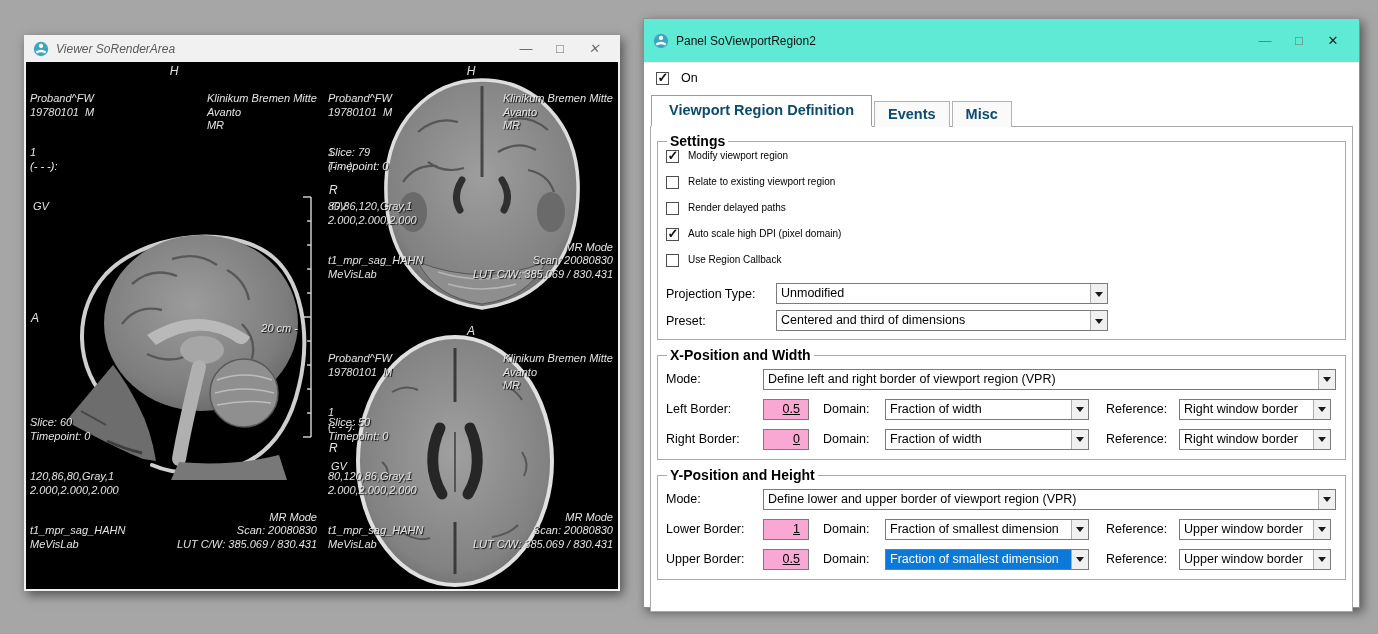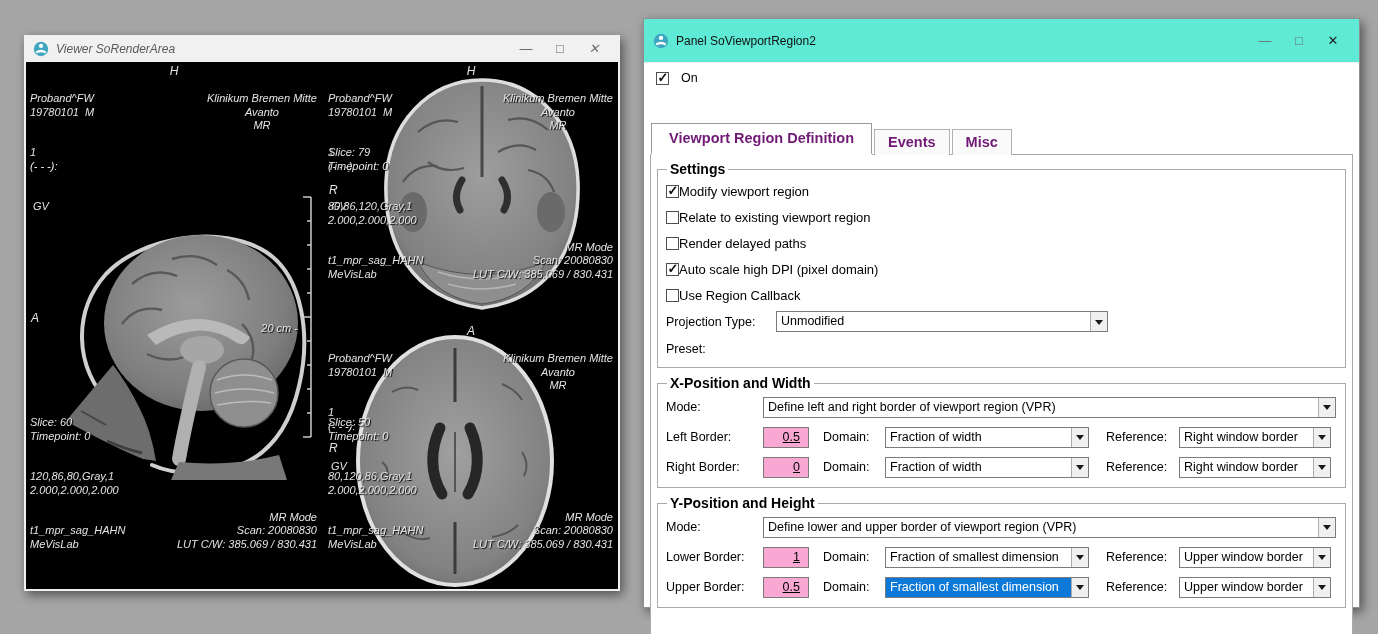--- a/index.html
+++ b/index.html
@@ -21,46 +21,46 @@
   .viewer-window { left:24px; top:35px; width:596px; height:556px; background:#f1f1f1;font-style:italic; }
   .viewer-window .titlebar { height:27px; }
   .viewer-window .title-text { color:#5a5a5a; }
   .viewer-content { position:absolute; left:2px; right:2px; top:27px; bottom:2px; background:#000; overflow:hidden; }
   .pane { position:absolute; overflow:hidden; background:#000; }
   .pane-sagittal { left:0; top:0; width:296px; height:527px; }
   .pane-coronal  { left:298px; top:0; width:294px; height:260px; }
   .pane-axial    { left:298px; top:260px; width:294px; height:267px; }
   .ovl { position:absolute; color:#e4e4e4; font-size:11px; line-height:13.5px; text-shadow:1px 1px 1px #000; white-space:pre; z-index:3; }
   .hdr-left  { left:4px; top:3px; }
-  .hdr-right { right:5px; top:3px; text-align:center; }
+  .hdr-right { right:5px; top:3px; text-align:left; }
   .marker-top  { left:50%; top:3px; transform:translateX(-50%); font-size:12px; }
   .marker-left { left:5px; font-size:12px; }
   .binfo { left:4px; bottom:11px; }
   .bmode { right:5px; bottom:11px; text-align:right; }
   .mri { position:absolute; z-index:1; }
   .ruler { position:absolute; right:3px; top:134px; z-index:2; }
   .ruler-label { position:absolute; right:24px; top:260px; }
 
   
   .panel-window { left:643px; top:18px; width:717px; height:590px; background:#fff; border:1px solid #8f8f8f; }
   .panel-window .titlebar { height:44px; background:#5eead4; border-bottom:1px solid #ececec; }
   .panel-window .title-text { color:#111; }
   .on-row { display:flex; align-items:center; gap:12px; padding:8px 0 2px 12px; font-size:12.5px; }
 
   .tabs { display:flex; align-items:flex-end; padding-left:7px; margin-top:8px; position:relative; z-index:2; }
-  .tab { font-weight:700; font-size:14.5px; color:#701a75; background:#fafafa;
+  .tab { font-weight:700; font-size:14.5px; color:#0c4a6e; background:#fafafa;
          border:1px solid #b2b2b2; border-bottom:none; padding:4px 13px 5px;
-         margin-right:2px; margin-bottom:-1px; cursor:default;margin-top:28px; }
+         margin-right:2px; margin-bottom:-1px; cursor:default; }
   .tab.active { background:#fff; border-color:#9a9a9a; padding:6px 17px 7px; border-bottom:2px solid #fff; }
   .tab-pane { margin:0 6px 6px; border:1px solid #a9a9a9; background:#fff; padding:4px 0 2px; position:relative; z-index:1; height:486px; }
 
   fieldset.group { border:1px solid #a9a9a9; margin:2px 6px 7px; padding:1px 8px 5px; }
   fieldset.group legend { font-weight:700; font-size:14px; padding:0 3px; margin-left:1px; }
 
-  .chk-row { display:flex; align-items:center; height:26px; font-size:13px; }
+  .chk-row { display:flex; align-items:flex-start; gap:9px; height:26px; font-size:10px; }
   .cbox { width:13px; height:13px; background:#fff; border:1px solid #4e4e4e; position:relative; flex:none; }
   .cbox.checked::after { content:"✓"; position:absolute; left:0.5px; top:-3px; font-size:13px; font-weight:700; color:#0f0f0f; }
 
   .dd-row   { display:grid; grid-template-columns:110px 332px; align-items:center; height:27px; font-size:12.5px; }
   .mode-row { display:grid; grid-template-columns:97px 1fr;  align-items:center; height:30px; font-size:12.5px; padding-right:1px; }
   .brow     { display:grid; grid-template-columns:97px 46px 14px 62px 204px 17px 73px 152px; align-items:center; height:30px; font-size:12.5px; }
 
   .combo { display:flex; align-items:stretch; height:21px; border:1px solid #7b7b7b; background:#fff; }
   .combo-text { flex:1; font-size:12.5px; padding:2px 3px 0 4px; white-space:nowrap; overflow:hidden; }
   .combo-text.hl { background:#0c79d8; color:#fff; }
@@ -309,20 +309,24 @@
 
       <div class="dd-row">
         <span>Projection Type:</span>
         <span class="combo">
           <span class="combo-text">Unmodified</span>
           <span class="combo-btn"></span>
         </span>
       </div>
       <div class="dd-row">
         <span>Preset:</span>
+        <span class="combo">
+          <span class="combo-text">Centered and third of dimensions</span>
+          <span class="combo-btn"></span>
+        </span>
       </div>
     </fieldset>
 
     <fieldset class="group">
       <legend>X-Position and Width</legend>
 
       <div class="mode-row">
         <span>Mode:</span>
         <span class="combo">
           <span class="combo-text">Define left and right border of viewport region (VPR)</span>

